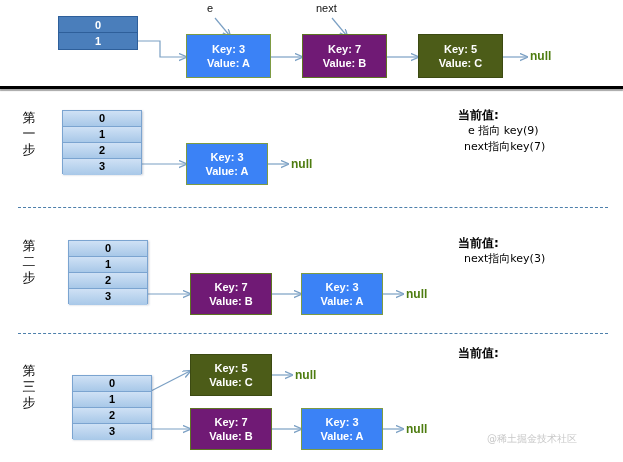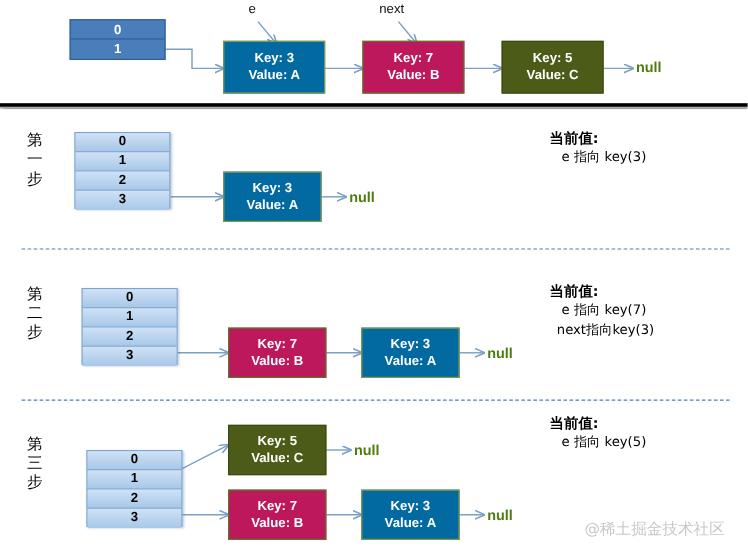--- a/index.html
+++ b/index.html
@@ -22,22 +22,22 @@
     line-height:14px;
     text-align:center;
     display:flex;
     flex-direction:column;
     align-items:center;
     justify-content:center;
     letter-spacing:0px;
     text-shadow:0 0 0 rgba(0,0,0,0);
   }
   .node .ln{display:block;white-space:nowrap;}
-  .node.light{background:#0369a1;border:1px solid #7d9b43;}
-  .node.mid{background:#be185d;border:1px solid #5d7322;}
+  .node.light{background:#3b82f6;border:1px solid #7d9b43;}
+  .node.mid{background:#701a75;border:1px solid #5d7322;}
   .node.dark{background:#4c5c18;border:1px solid #3c4a12;}
 
   
   .arr-top{
     position:absolute;
     box-sizing:border-box;
     border:1px solid #2e5f9a;
     background:#4a7ebb;
   }
   .arr-top .cell{
@@ -126,21 +126,21 @@
   }
   .dash-div{
     position:absolute;
     left:18px;width:590px;height:0;
     border-top:1px dashed #4d7fab;
   }
 
   
   .wm{
     position:absolute;
-    font-size:13px;
+    font-size:10px;
     color:#c8c8c8;
     white-space:nowrap;
     font-family:"DejaVu Sans","Liberation Sans",sans-serif;
   }
 
   svg.conn{position:absolute;left:0;top:0;width:623px;height:462px;pointer-events:none;}
 </style>
 </head>
 <body>
 
@@ -226,21 +226,22 @@
   </div>
 
   <div class="node light" style="left:186px;top:143px;width:82px;height:42px;">
     <span class="ln">Key: 3</span>
     <span class="ln">Value: A</span>
   </div>
   <div class="nulltxt" style="left:291px;top:157px;">null</div>
 
   <div class="cv" style="left:458px;top:107px;">
     <div class="cv-title">当前值:</div>
-    <div class="cv-row">e 指向 key(3)</div>
+    <div class="cv-row">e 指向 key(9)</div>
+    <div class="cv-row" style="padding-left:6px;">next指向key(7)</div>
   </div>
 
   <div class="dash-div" style="top:207px;"></div>
 
   <div class="steplbl" style="left:18px;top:238px;">
     <span>第</span>
     <span>二</span>
     <span>步</span>
   </div>
 
@@ -256,21 +257,20 @@
     <span class="ln">Value: B</span>
   </div>
   <div class="node light" style="left:301px;top:273px;width:82px;height:42px;">
     <span class="ln">Key: 3</span>
     <span class="ln">Value: A</span>
   </div>
   <div class="nulltxt" style="left:406px;top:287px;">null</div>
 
   <div class="cv" style="left:458px;top:235px;">
     <div class="cv-title">当前值:</div>
-    <div class="cv-row">e 指向 key(7)</div>
     <div class="cv-row" style="padding-left:6px;">next指向key(3)</div>
   </div>
 
   <div class="dash-div" style="top:333px;"></div>
 
   <div class="steplbl" style="left:18px;top:363px;">
     <span>第</span>
     <span>三</span>
     <span>步</span>
   </div>
@@ -293,18 +293,17 @@
     <span class="ln">Value: B</span>
   </div>
   <div class="node light" style="left:301px;top:408px;width:82px;height:42px;">
     <span class="ln">Key: 3</span>
     <span class="ln">Value: A</span>
   </div>
   <div class="nulltxt" style="left:406px;top:422px;">null</div>
 
   <div class="cv" style="left:458px;top:345px;">
     <div class="cv-title">当前值:</div>
-    <div class="cv-row">e 指向 key(5)</div>
   </div>
 
   <div class="wm" style="left:487px;top:432px;">@稀土掘金技术社区</div>
 
 </div>
 
 </body></html>

